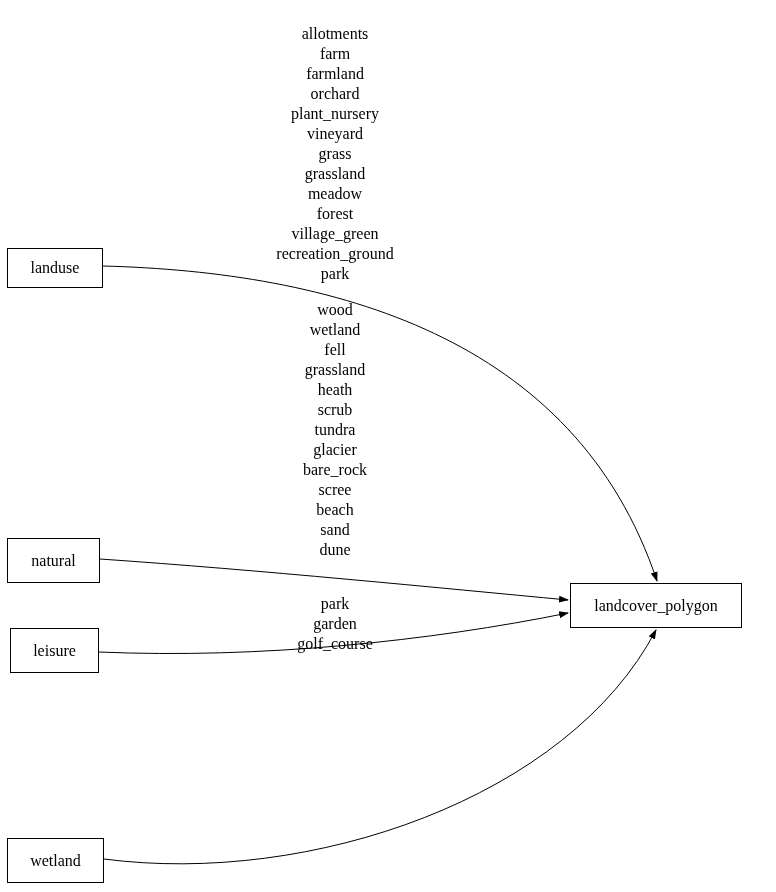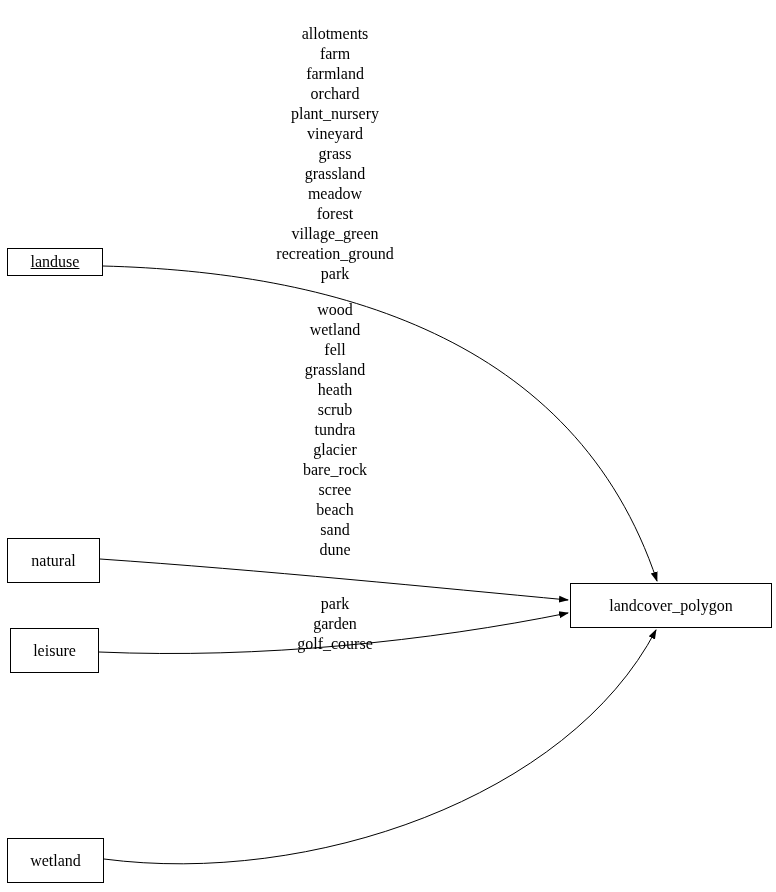--- a/index.html
+++ b/index.html
@@ -25,25 +25,25 @@
     box-sizing: border-box;
   }
   .edge-label {
     position: absolute;
     transform: translateX(-50%);
     text-align: center;
     font-size: 16px;
     line-height: 20px;
     white-space: pre-line;
   }
-  #node-landuse   { left: 7px;   top: 248px; width: 96px;  height: 28px; text-decoration: underline; }
+  #node-landuse   { left: 7px;   top: 248px; width: 96px;  height: 40px; }
   #node-natural   { left: 7px;   top: 538px; width: 93px;  height: 45px; }
   #node-leisure   { left: 10px;  top: 628px; width: 89px;  height: 45px; }
   #node-wetland   { left: 7px;   top: 838px; width: 97px;  height: 45px; }
-  #node-landcover { left: 570px; top: 583px; width: 202px; height: 45px; }
+  #node-landcover { left: 570px; top: 583px; width: 172px; height: 45px; }
   #label-landuse  { left: 335px; top: 4px; margin-top: 20px;   }
   #label-natural  { left: 335px; top: 300px; }
   #label-leisure  { left: 335px; top: 594px; }
   #label-wetland  { left: 335px; top: 664px; }
 </style>
 </head>
 <body>
 
 <div class="canvas">
 

